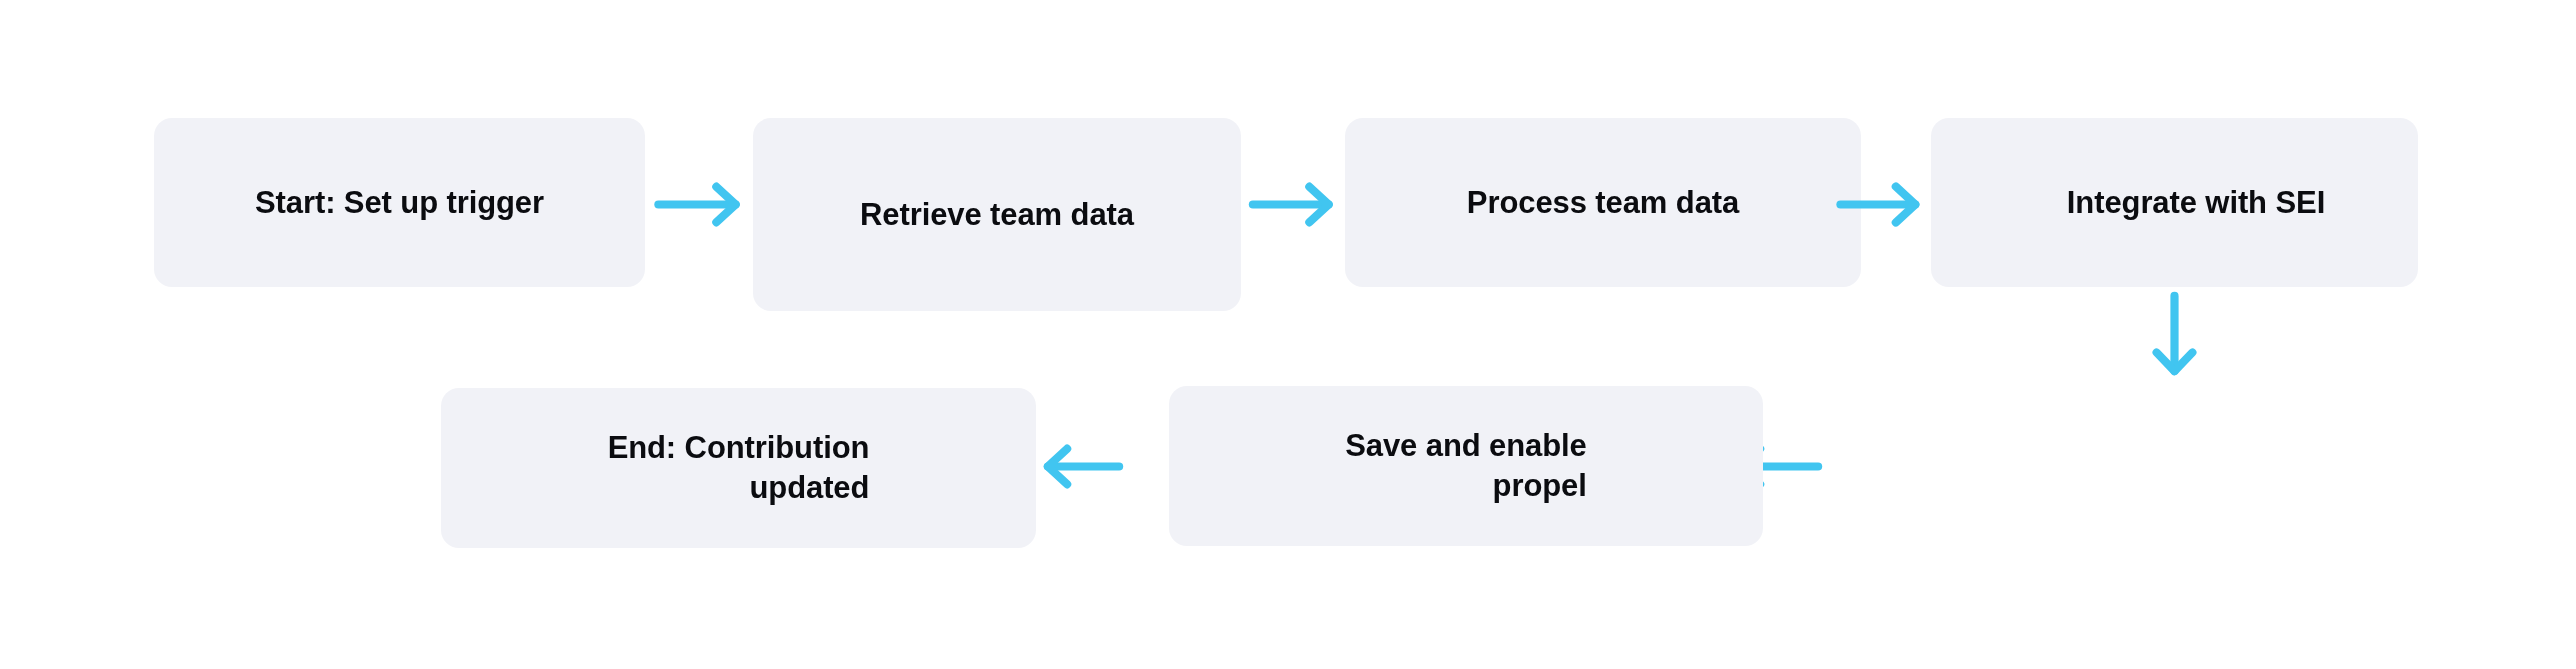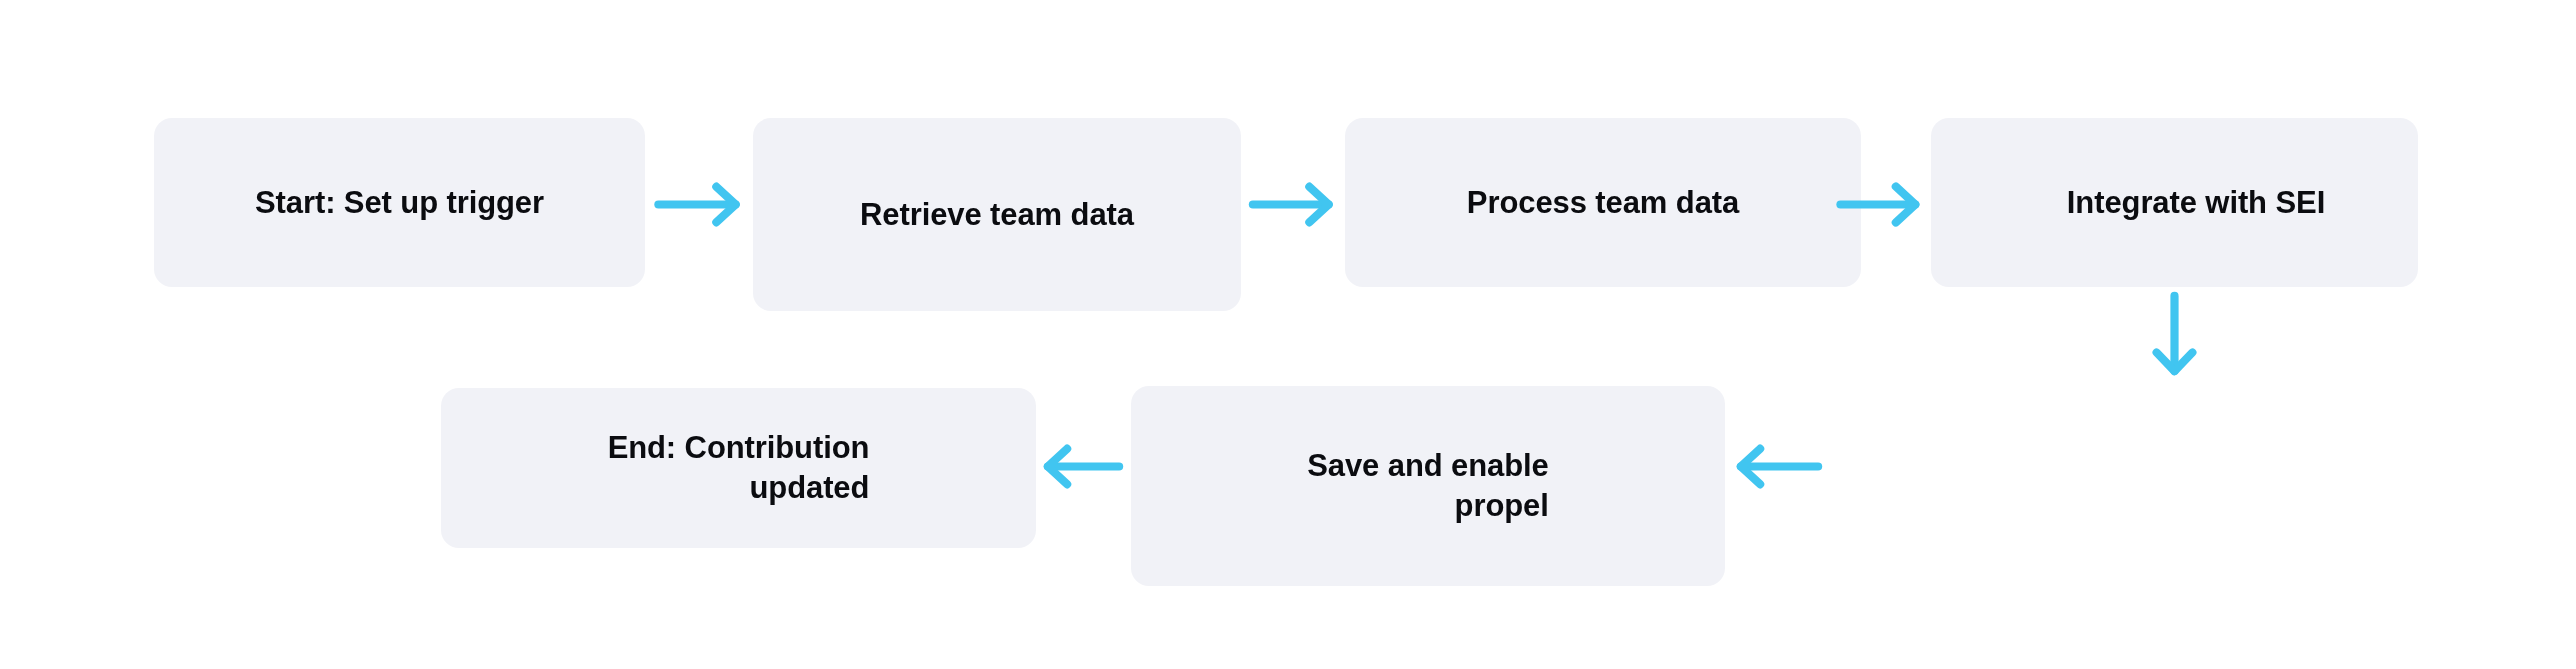--- a/index.html
+++ b/index.html
@@ -35,21 +35,21 @@
   }
 
   
   #node-start      { left:154px;  top:118px; width:491px; height:169px; }
   #node-retrieve   { left:753px; top:118px; width:488px; height:193px; }
   #node-process    { left:1345px; top:118px; width:516px; height:169px; }
   #node-integrate  { left:1931px; top:118px; width:487px; height:169px;padding-left:43px; }
 
   
   #node-configure  { left:1830px; top:386px; width:587px; height:160px; }
-  #node-save       { left:1131px; top:386px; width:594px; height:200px; }
+  #node-save       { left:1169px; top:386px; width:594px; height:160px; }
   #node-end        { left:441px;  top:388px; width:595px; height:160px; }
 
   
   .connector {
     position:absolute;
     display:block;
   }
   #arrow-start-retrieve   { left:645px;  top:176px; width:107px; height:57px; }
   #arrow-retrieve-process { left:1241px; top:176px; width:104px; height:57px; }
   #arrow-process-integrate{ left:1830px; top:176px; width:101px; height:57px; }

